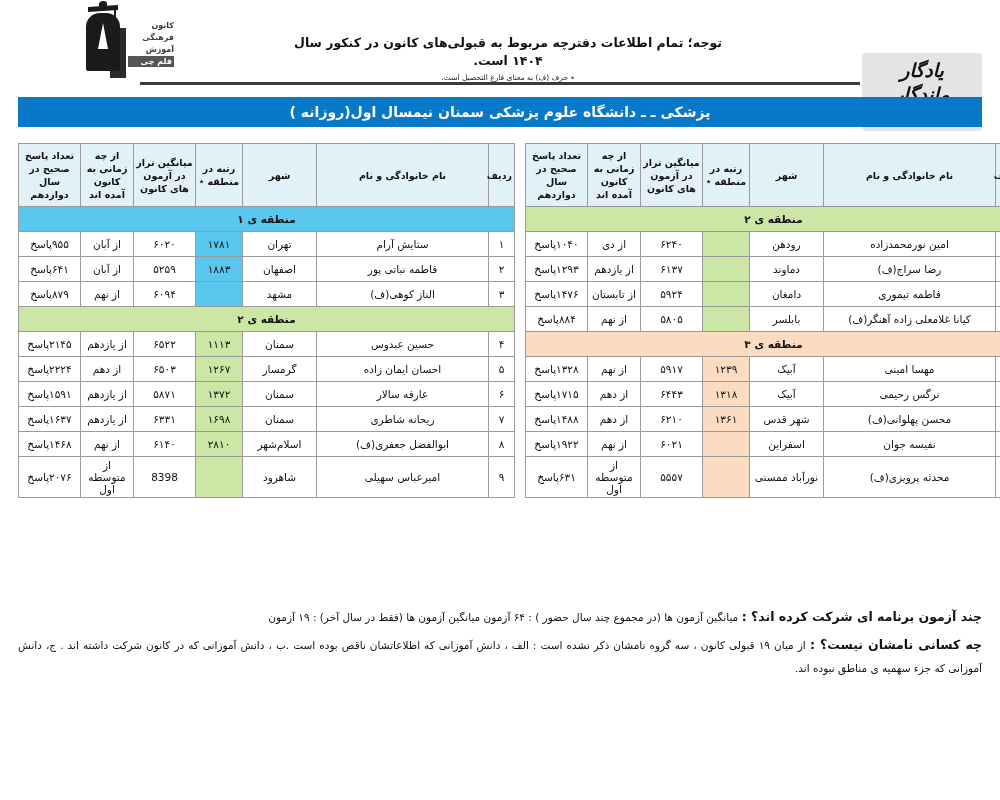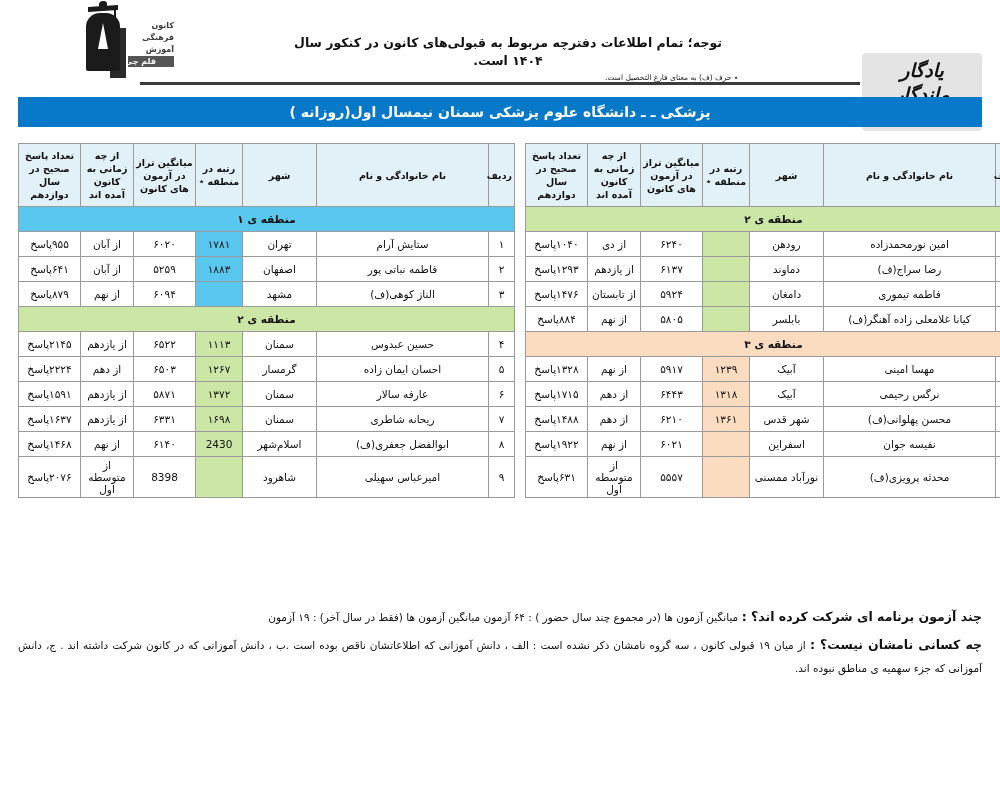--- a/index.html
+++ b/index.html
@@ -51,31 +51,31 @@
   }
   .logo-words {
     position: relative; width: 46px; height: 76px;
     display: flex; flex-direction: column; justify-content: flex-start;
     gap: 1px; padding-top: 16px;
   }
   .logo-words span {
     font-size: 8px; font-weight: bold; color: #3a3a3a;
     line-height: 11px; text-align: right; white-space: nowrap;
   }
-  .logo-words span:last-child { color: #ffffff; background: #555; padding: 0 18px; }
+  .logo-words span:last-child { color: #ffffff; background: #555; padding: 0 2px; }
 
   .header-note {
     position: absolute; right: 262px; top: 34px;
     width: 460px; text-align: center;
   }
   .header-note .main-note {
     font-size: 12.5px; font-weight: bold; color: #111; line-height: 18px;
   }
   .header-note .sub-note {
-    font-size: 7.5px; color: #222; line-height: 14px; margin-top: 1px; text-align: right;
+    font-size: 7.5px; color: #222; line-height: 14px; margin-top: 1px;
   }
 
   .logo-right {
     position: absolute; right: 18px; top: 16px;
     width: 120px; height: 60px;
   }
   .yadegar-box {
     background: #e4e4e4; border-radius: 4px;
     padding: 5px 10px 6px 10px; text-align: center; margin-top: 37px;
   }
@@ -291,21 +291,21 @@
             <td class="">سمنان</td>
             <td class="num cell-green">۱۶۹۸</td>
             <td class="num">۶۳۳۱</td>
             <td class="">از یازدهم</td>
             <td class="">۱۶۳۷پاسخ</td>
           </tr>
           <tr>
             <td class="num">۸</td>
             <td class="name">ابوالفضل جعفری(ف)</td>
             <td class="">اسلام‌شهر</td>
-            <td class="num cell-green">2430</td>
+            <td class="num cell-green">۲۸۱۰</td>
             <td class="num">۶۱۴۰</td>
             <td class="">از نهم</td>
             <td class="">۱۴۶۸پاسخ</td>
           </tr>
           <tr>
             <td class="num">۹</td>
             <td class="name">امیرعباس سهیلی</td>
             <td class="">شاهرود</td>
             <td class="num cell-green"></td>
             <td class="num">8398</td>

